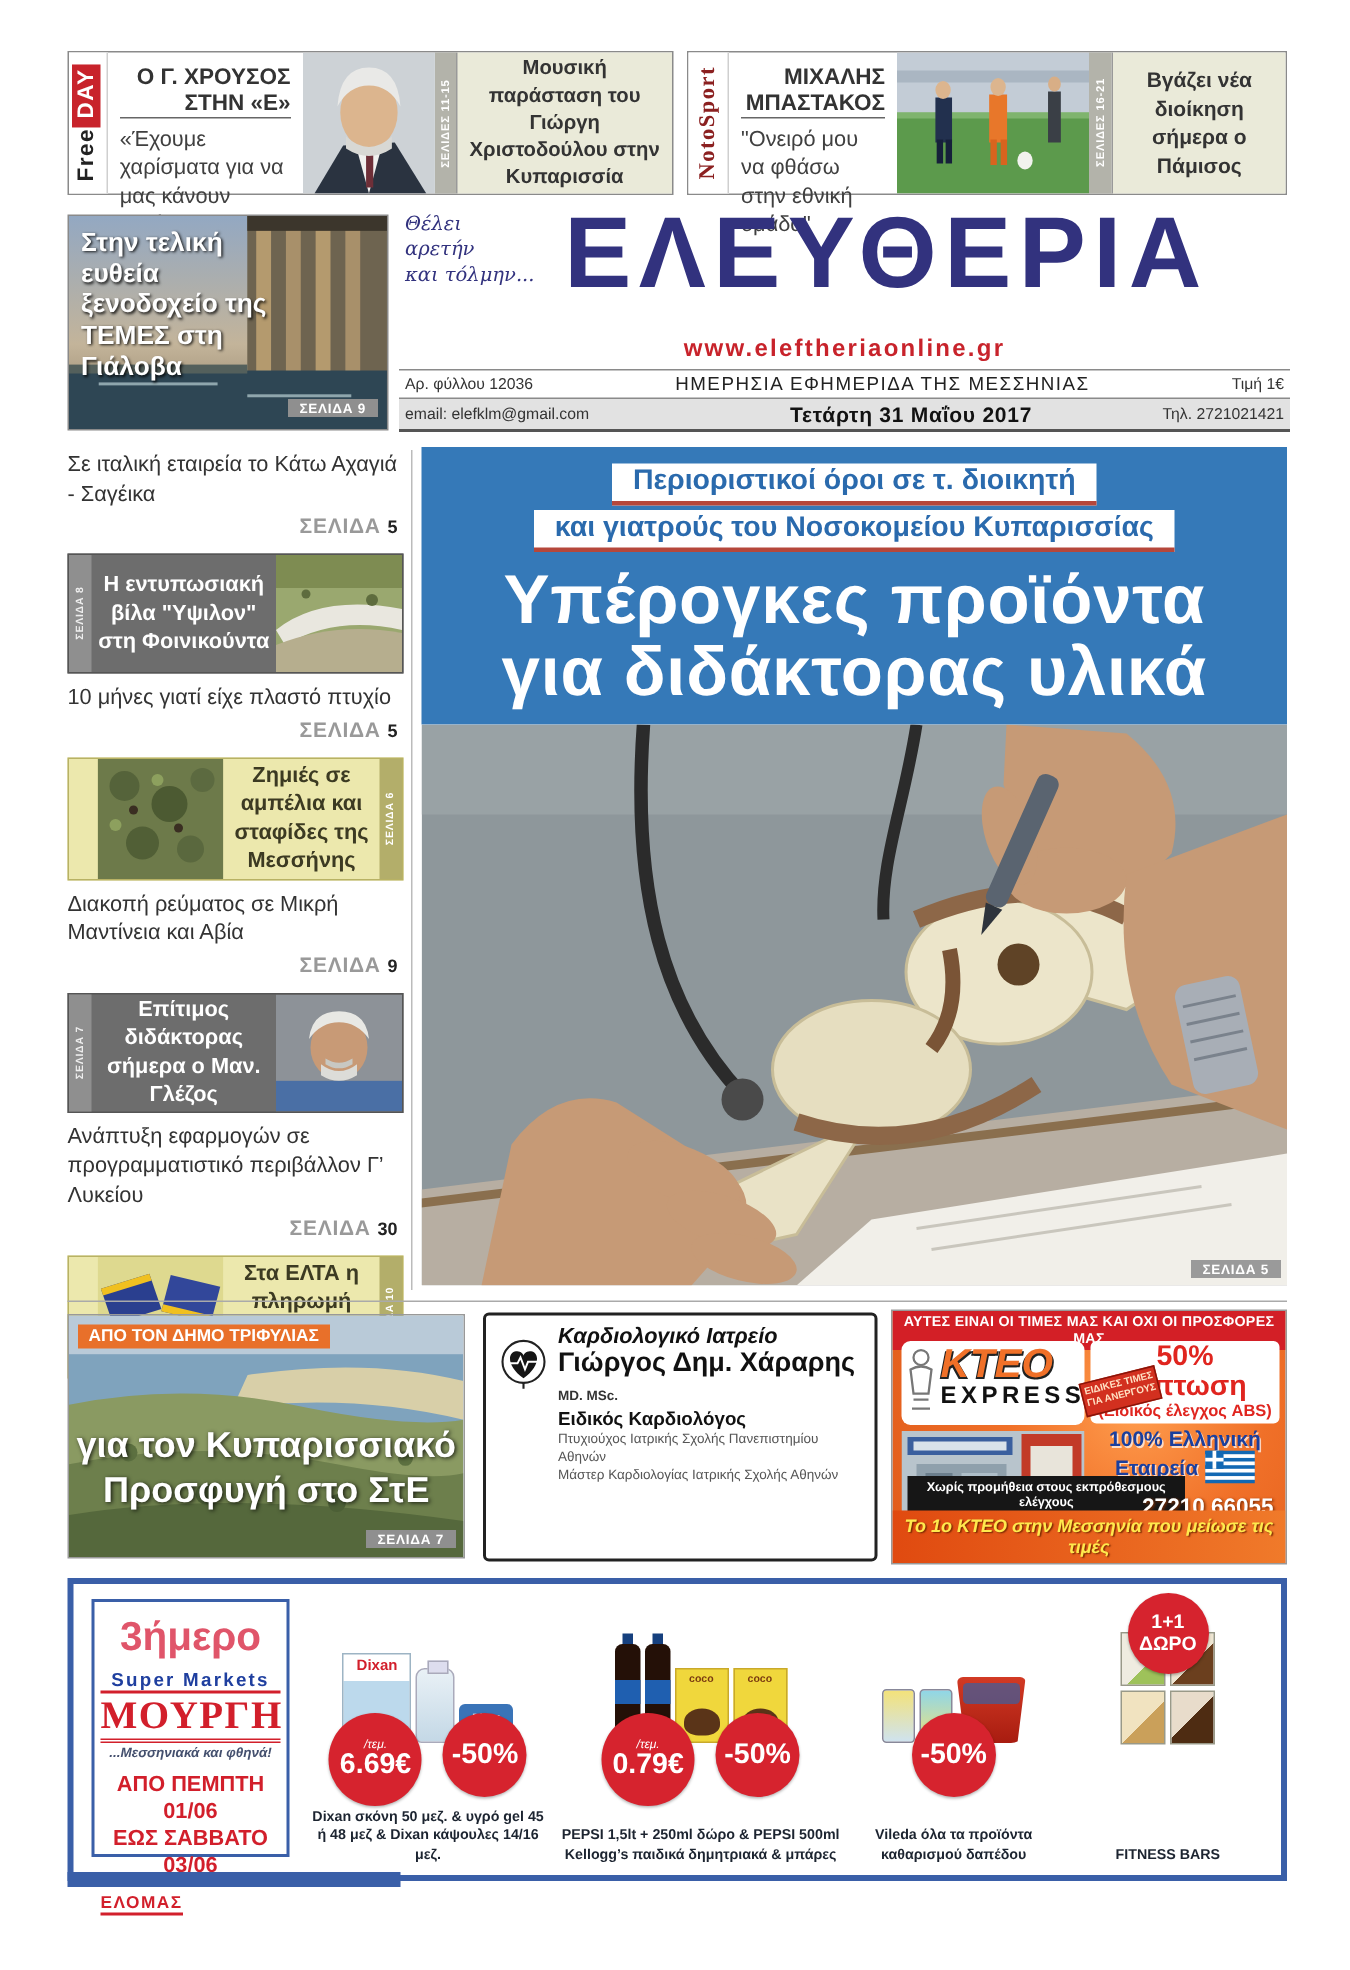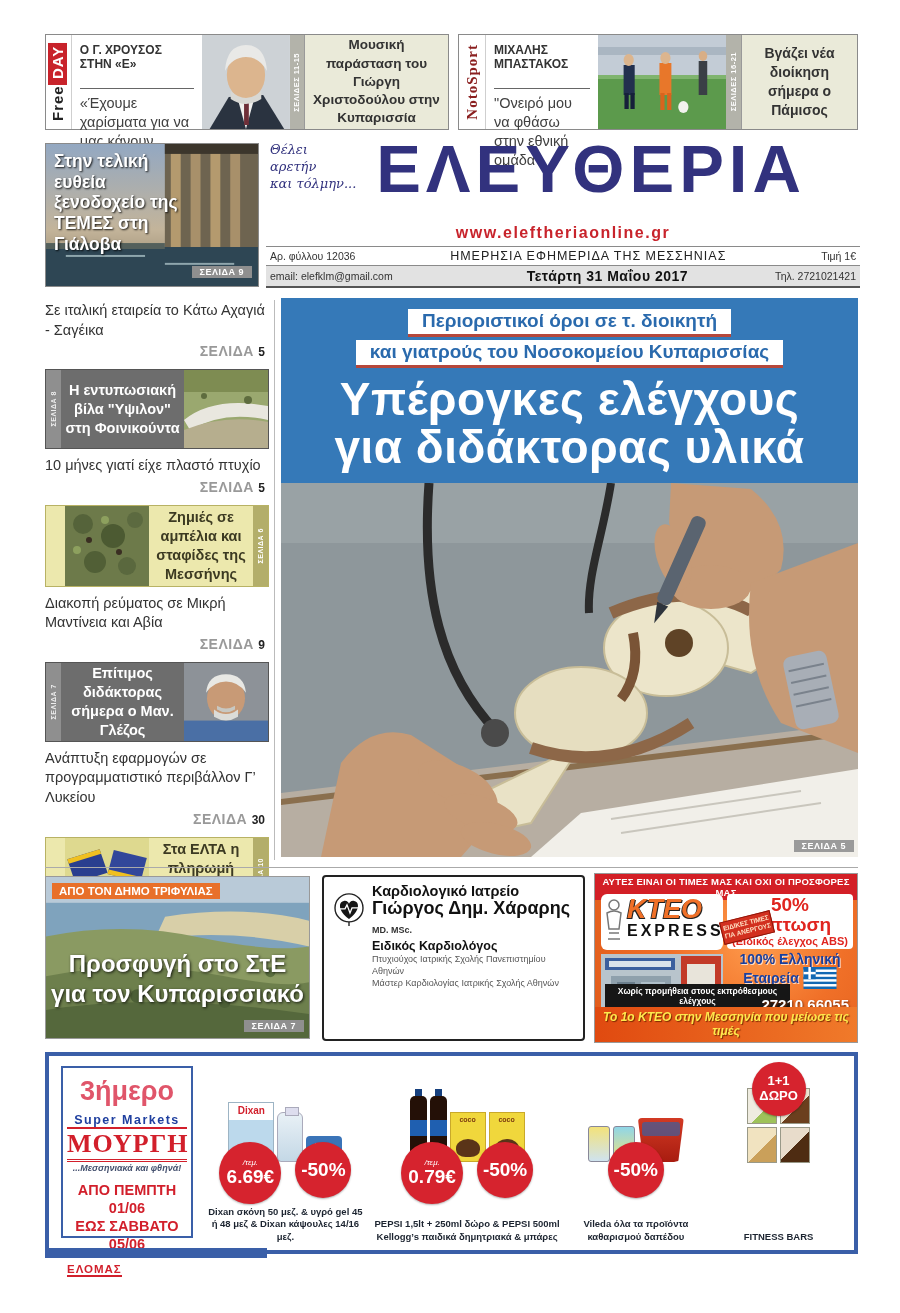--- a/index.html
+++ b/index.html
@@ -10,21 +10,21 @@
 
   
   .topbox { position:absolute; top:34px; height:96px; border:1px solid #8a8a8a; background:#fff; display:flex; }
   .tl-box { left:45px; width:404px; }
   .tr-box { left:458px; width:400px; }
   .brandbar { width:27px; background:#fff; border-right:1px solid #cfcfcf; display:flex; align-items:center; justify-content:center; }
   .freeday-free { font-weight:bold; font-size:15px; color:#222; letter-spacing:1px; }
   .freeday-day { font-weight:bold; font-size:15px; color:#fff; background:#c8232b; padding:6px 1px 3px; letter-spacing:1px; }
   .noto { font-family:"Liberation Serif", serif; font-weight:bold; font-size:15px; color:#8b2020; letter-spacing:1px; }
   .topbox .content { padding:8px 8px 4px; }
-  .kicker-sm { display:inline-block; font-size:12px; font-weight:bold; color:#333; border-bottom:1px solid #666; padding-bottom:17px; }
+  .kicker-sm { display:inline-block; font-size:15px; font-weight:bold; color:#333; border-bottom:1px solid #666; padding-bottom:1px;text-align:right; }
   .quote-sm { margin-top:5px; font-size:14.5px; color:#404040; line-height:1.32; }
   .tl-content { width:135px; }
   .tr-content { width:112px; }
   .tl-photo { width:92px; } .tr-photo { flex:1; }
   .tl-photo svg, .tr-photo svg { display:block; width:100%; height:100%; }
   .pages-strip { width:15px; background:#b3b3aa; color:#fff; display:flex; align-items:center; justify-content:center; font-size:7.5px; font-weight:bold; letter-spacing:.5px; }
   .promo-beige { background:#eaead9; border-left:1px solid #999; display:flex; align-items:center; justify-content:center; text-align:center; font-weight:bold; font-size:13.5px; color:#333; line-height:1.35; padding:4px 8px; }
   .tl-promo { width:150px; } .tr-promo { width:116px; font-size:14px; }
 
   
@@ -76,21 +76,21 @@
   
   .trifylia { position:absolute; left:45px; top:876px; width:265px; height:163px; border:1px solid #999; overflow:hidden; }
   .trifylia svg { position:absolute; inset:0; }
   .tri-label { position:absolute; left:6px; top:6px; background:#e8702a; color:#fff; font-weight:bold; font-size:11.5px; padding:2px 7px; }
   .tri-title { position:absolute; left:0; right:0; top:72px; text-align:center; color:#fff; font-weight:bold; font-size:24px; line-height:1.25; text-shadow:1px 1px 3px rgba(0,0,0,.8); }
   .trifylia .page-badge { right:5px; bottom:6px; }
 
   .cardio { position:absolute; left:322px; top:875px; width:263px; height:166px; border:2px solid #222; border-radius:4px; background:#fff; overflow:hidden; display:flex; flex-direction:column; }
   .cardio-head { display:flex; gap:6px; padding:6px 8px 0; }
   .heart-ic { width:34px; flex:0 0 34px; }
-  .cardio-t1 { font-weight:bold; font-size:14.5px; color:#111; }
+  .cardio-t1 { font-weight:bold; font-size:14.5px; color:#111;font-style:italic; }
   .cardio-t2 { font-weight:bold; font-size:18px; color:#111; line-height:1.05; }
   .cardio-suffix { font-size:9px; font-weight:bold; color:#333; }
   .cardio-spec { font-weight:bold; font-size:12.5px; color:#111; padding:2px 8px 0 48px; }
   .cardio-cred { font-size:9px; color:#555; padding:0 8px 0 48px; line-height:1.35; }
   .cardio-mid { display:flex; margin:4px 8px 4px; border:2px solid #333; border-radius:10px; padding:3px 6px; }
   .hours { flex:1.7; text-align:center; }
   .hours .h1 { font-size:10px; font-weight:bold; color:#222; }
   .hours .h2 { font-size:10px; color:#222; }
   .hours .h3 { font-size:8.5px; color:#444; }
   .visits { flex:1; display:flex; align-items:center; justify-content:center; text-align:center; font-weight:bold; font-style:italic; font-size:11px; color:#111; line-height:1.25; }
@@ -371,21 +371,21 @@
           <span class="vtext">ΣΕΛΙΔΑ 10</span>
         </div>
     </div>
   </div>
 
   <div class="lead">
     <div class="lead-top">
       <div><span class="kick">Περιοριστικοί όροι σε τ. διοικητή</span></div>
       <div><span class="kick">και γιατρούς του Νοσοκομείου Κυπαρισσίας</span></div>
       <div class="headline">
-        <div>Υπέρογκες ελέγχους</div>
+        <div>Υπέρογκες προϊόντα</div>
         <div>για διδάκτορας υλικά</div>
       </div>
     </div>
     <div class="lead-photo">
       <svg viewBox="0 0 577 374" preserveAspectRatio="none">
         <rect width="577" height="374" fill="#8e979b"></rect>
         <rect x="0" y="0" width="577" height="60" fill="#99a2a5"></rect>
         <path d="M0 310 L577 240 L577 374 L0 374 Z" fill="#b7aea2"></path>
         <path d="M0 316 L577 246 L577 252 L0 322 Z" fill="#8a6f4e"></path>
         <path d="M300 330 L577 286 L577 374 L250 374 Z" fill="#f1efe9"></path>
@@ -441,22 +441,22 @@
       <path d="M0 60 Q80 44 160 62 Q230 76 265 70 L265 163 L0 163 Z" fill="#8a9a62"></path>
       <path d="M0 100 Q90 82 180 100 Q240 112 265 106 L265 163 L0 163 Z" fill="#6d7f4c"></path>
       <path d="M0 134 Q110 116 265 138 L265 163 L0 163 Z" fill="#55683c"></path>
       <circle cx="40" cy="92" r="6" fill="#5c7040"></circle>
         <circle cx="92" cy="120" r="7" fill="#4c5f36"></circle>
       <circle cx="180" cy="126" r="6" fill="#4c5f36"></circle>
         <circle cx="226" cy="96" r="5" fill="#5c7040"></circle>
     </svg>
     <div class="tri-label">ΑΠΟ ΤΟΝ ΔΗΜΟ ΤΡΙΦΥΛΙΑΣ</div>
     <div class="tri-title">
+      <div>για τον Κυπαρισσιακό</div>
       <div>Προσφυγή στο ΣτΕ</div>
-      <div>για τον Κυπαρισσιακό</div>
     </div>
     <div class="page-badge">ΣΕΛΙΔΑ 7</div>
   </div>
 
   <div class="cardio">
     <div class="cardio-head">
       <svg class="heart-ic" viewBox="0 0 34 34">
         <circle cx="17" cy="15" r="14" fill="none" stroke="#222" stroke-width="1.4"></circle>
         <path d="M17 26 C6 18 6 9 12 8 C15 7.5 17 10 17 11 C17 10 19 7.5 22 8 C28 9 28 18 17 26 Z" fill="#151515"></path>
         <polyline points="8,16 13,16 15,12 18,20 20,15 26,15" fill="none" stroke="#fff" stroke-width="1.3"></polyline>
@@ -528,21 +528,21 @@
   </div>
 
   <div class="market">
     <div class="brandcard">
       <div class="m-days">3ήμερο</div>
       <div class="m-super">Super Markets</div>
       <div class="m-brand">ΜΟΥΡΓΗ</div>
       <div class="m-tag">...Μεσσηνιακά και φθηνά!</div>
       <div class="m-period">
         <div>ΑΠΟ ΠΕΜΠΤΗ 01/06</div>
-        <div>ΕΩΣ ΣΑΒΒΑΤΟ 05/06</div>
+        <div>ΕΩΣ ΣΑΒΒΑΤΟ 03/06</div>
       </div>
       <span class="m-elomas">ΕΛΟΜΑΣ</span>
     </div>
 
     <div class="products">
 
       <div class="pcol pc1">
         <div class="imgs">
           <div class="dx-box"></div>
           <div class="dx-bottle"></div>

